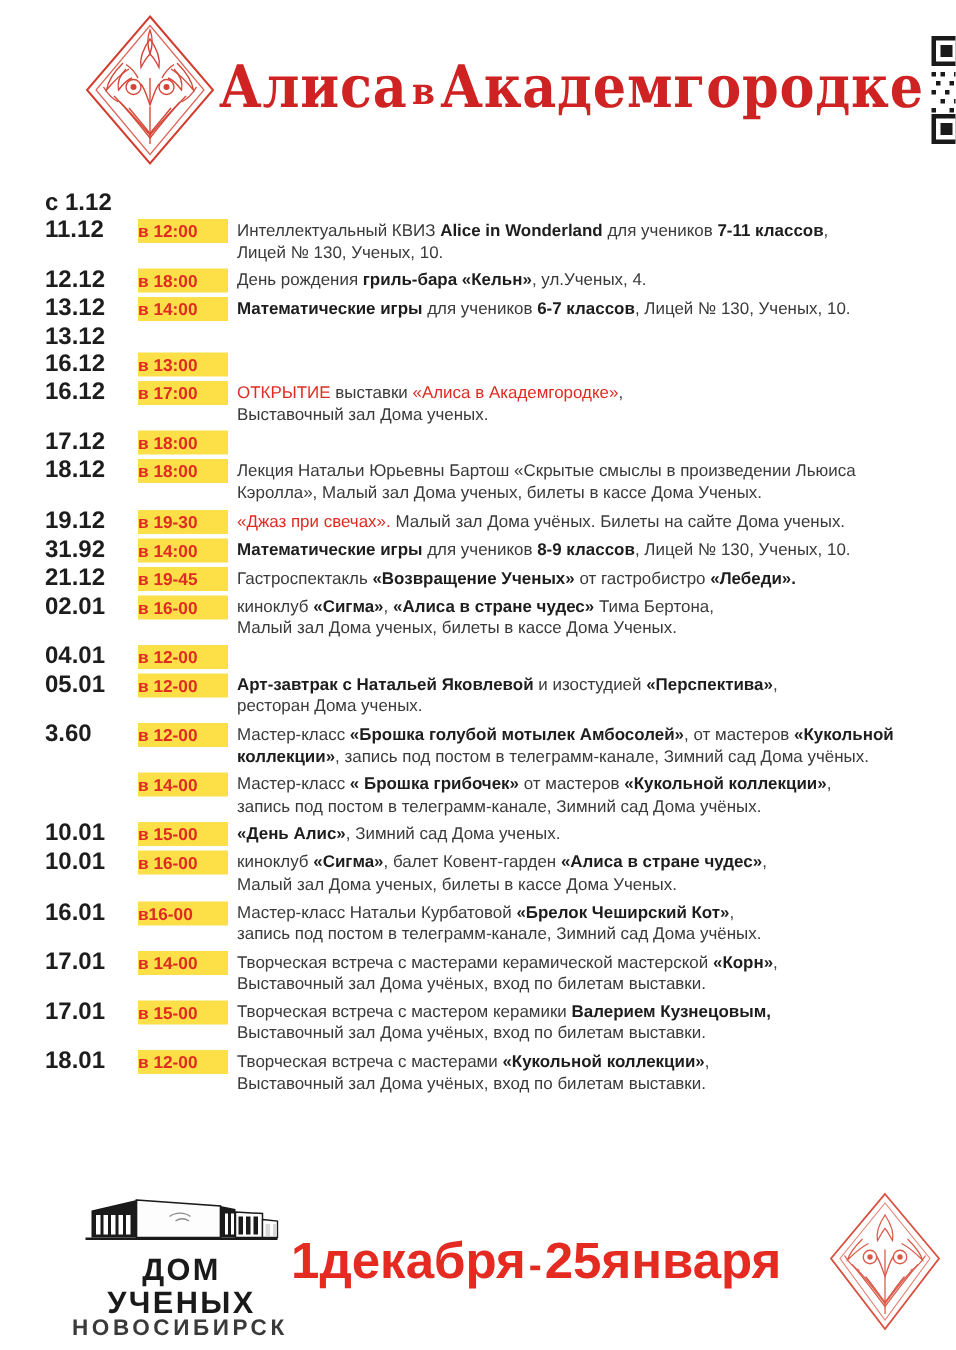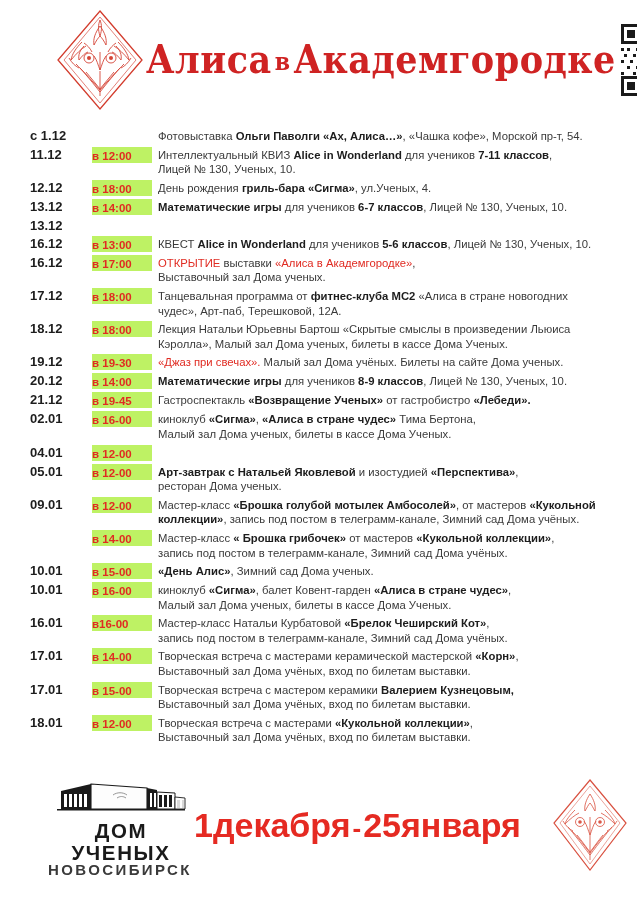--- a/index.html
+++ b/index.html
@@ -61,54 +61,54 @@
   .schedule {
     padding: 8px 30px 0 30px;
   }
   .row {
     display: flex;
     align-items: flex-start;
     margin-bottom: 3px;
   }
   .col-date {
     flex: 0 0 62px;
-    font-size: 13px;
+    font-size: 16px;
     font-weight: 700;
     color: #1d1d1d;
     text-align: left;
     padding-top: 1px;
     line-height: 14px;
     white-space: nowrap;
   }
   .col-time {
     flex: 0 0 60px;
     font-size: 11.5px;
     font-weight: 700;
     color: #e02b22;
     line-height: 14px;
     padding-top: 2px;
     white-space: nowrap;
-    background: #bef264;
+    background: #fde047;
   }
   .col-time.empty { background: transparent; }
   .col-desc {
     flex: 1 1 auto;
     font-size: 11.3px;
     line-height: 14.6px;
     color: #3a3a3a;
     padding-left: 6px;
     padding-top: 1px;
   }
   .col-desc b { color: #1d1d1d; font-weight: 700; }
   .col-desc .red { color: #e02b22; font-weight: 400; }
 
   
   .footer {
     position: absolute;
-    left: 0; right: 0; bottom: 16px;
+    left: 0; right: 0; bottom: 0;
     height: 118px;
     display: flex;
     align-items: center;
     padding: 0 20px;
   }
   .logo-duh {
     flex: 0 0 auto;
     width: 146px;
     margin-left: 28px;
     text-align: center;
@@ -216,68 +216,65 @@
       <circle cx="41" cy="41" r="7" fill="#1a1a1a"></circle>
       <path d="M37 41.4 L45.2 38 L43.6 45 L41.4 43.2 L39.6 44.6 L39.7 42.4 Z" fill="#ffffff"></path>
     </svg>
   </div>
 </div>
 
 <div class="schedule">
     <div class="row">
       <div class="col-date">с 1.12</div>
       <div class="col-time empty"></div>
-      <div class="col-desc">Фотовыставка <b>Ольги Паволги «Ах, Алиса…»</b>, «Чашка кофе», Морской пр-т, 54.</div>
     </div>
     <div class="row">
       <div class="col-date">11.12</div>
       <div class="col-time">в 12:00</div>
       <div class="col-desc">Интеллектуальный КВИЗ <b>Alice in Wonderland</b> для учеников <b>7-11 классов</b>,<br>Лицей № 130, Ученых, 10.</div>
     </div>
     <div class="row">
       <div class="col-date">12.12</div>
       <div class="col-time">в 18:00</div>
-      <div class="col-desc">День рождения <b>гриль-бара «Сигма»</b>, ул.Ученых, 4.</div>
+      <div class="col-desc">День рождения <b>гриль-бара «Кельн»</b>, ул.Ученых, 4.</div>
     </div>
     <div class="row">
       <div class="col-date">13.12</div>
       <div class="col-time">в 14:00</div>
       <div class="col-desc"><b>Математические игры</b> для учеников <b>6-7 классов</b>, Лицей № 130, Ученых, 10.</div>
     </div>
     <div class="row">
       <div class="col-date">13.12</div>
       <div class="col-time empty"></div>
     </div>
     <div class="row">
       <div class="col-date">16.12</div>
       <div class="col-time">в 13:00</div>
-      <div class="col-desc">КВЕСТ <b>Alice in Wonderland</b> для учеников <b>5-6 классов</b>, Лицей № 130, Ученых, 10.</div>
     </div>
     <div class="row">
       <div class="col-date">16.12</div>
       <div class="col-time">в 17:00</div>
       <div class="col-desc"><span class="red">ОТКРЫТИЕ</span> выставки <span class="red">«Алиса в Академгородке»</span>,<br>Выставочный зал Дома ученых.</div>
     </div>
     <div class="row">
       <div class="col-date">17.12</div>
       <div class="col-time">в 18:00</div>
-      <div class="col-desc">Танцевальная программа от <b>фитнес-клуба МС2</b> «Алиса в стране новогодних<br>чудес»,  Арт-паб, Терешковой, 12А.</div>
     </div>
     <div class="row">
       <div class="col-date">18.12</div>
       <div class="col-time">в 18:00</div>
       <div class="col-desc">Лекция Натальи Юрьевны Бартош «Скрытые смыслы в произведении Льюиса<br>Кэролла», Малый зал Дома ученых, билеты в кассе Дома Ученых.</div>
     </div>
     <div class="row">
       <div class="col-date">19.12</div>
       <div class="col-time">в 19-30</div>
       <div class="col-desc"><span class="red">«Джаз при свечах».</span> Малый зал Дома учёных. Билеты на сайте Дома ученых.</div>
     </div>
     <div class="row">
-      <div class="col-date">20.12</div>
+      <div class="col-date">31.92</div>
       <div class="col-time">в 14:00</div>
       <div class="col-desc"><b>Математические игры</b> для учеников <b>8-9 классов</b>, Лицей № 130, Ученых, 10.</div>
     </div>
     <div class="row">
       <div class="col-date">21.12</div>
       <div class="col-time">в 19-45</div>
       <div class="col-desc">Гастроспектакль <b>«Возвращение Ученых»</b>  от гастробистро <b>«Лебеди».</b></div>
     </div>
     <div class="row">
       <div class="col-date">02.01</div>
@@ -287,21 +284,21 @@
     <div class="row">
       <div class="col-date">04.01</div>
       <div class="col-time">в 12-00</div>
     </div>
     <div class="row">
       <div class="col-date">05.01</div>
       <div class="col-time">в 12-00</div>
       <div class="col-desc"><b>Арт-завтрак с Натальей Яковлевой</b> и изостудией <b>«Перспектива»</b>,<br>ресторан Дома ученых.</div>
     </div>
     <div class="row">
-      <div class="col-date">09.01</div>
+      <div class="col-date">3.60</div>
       <div class="col-time">в 12-00</div>
       <div class="col-desc">Мастер-класс <b>«Брошка голубой мотылек Амбосолей»</b>, от мастеров <b>«Кукольной<br>коллекции»</b>, запись под постом в телеграмм-канале, Зимний сад  Дома учёных.</div>
     </div>
     <div class="row">
       <div class="col-date"></div>
       <div class="col-time">в 14-00</div>
       <div class="col-desc">Мастер-класс <b>« Брошка грибочек»</b> от мастеров <b>«Кукольной коллекции»</b>,<br>запись под постом в телеграмм-канале, Зимний сад  Дома учёных.</div>
     </div>
     <div class="row">
       <div class="col-date">10.01</div>

